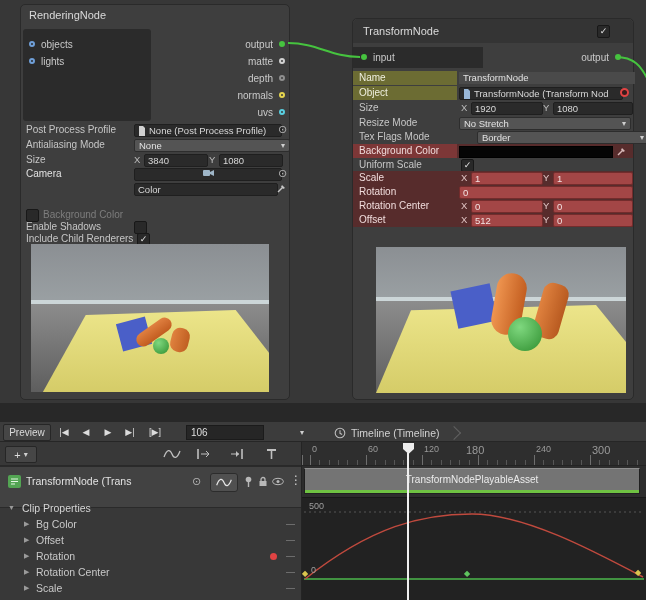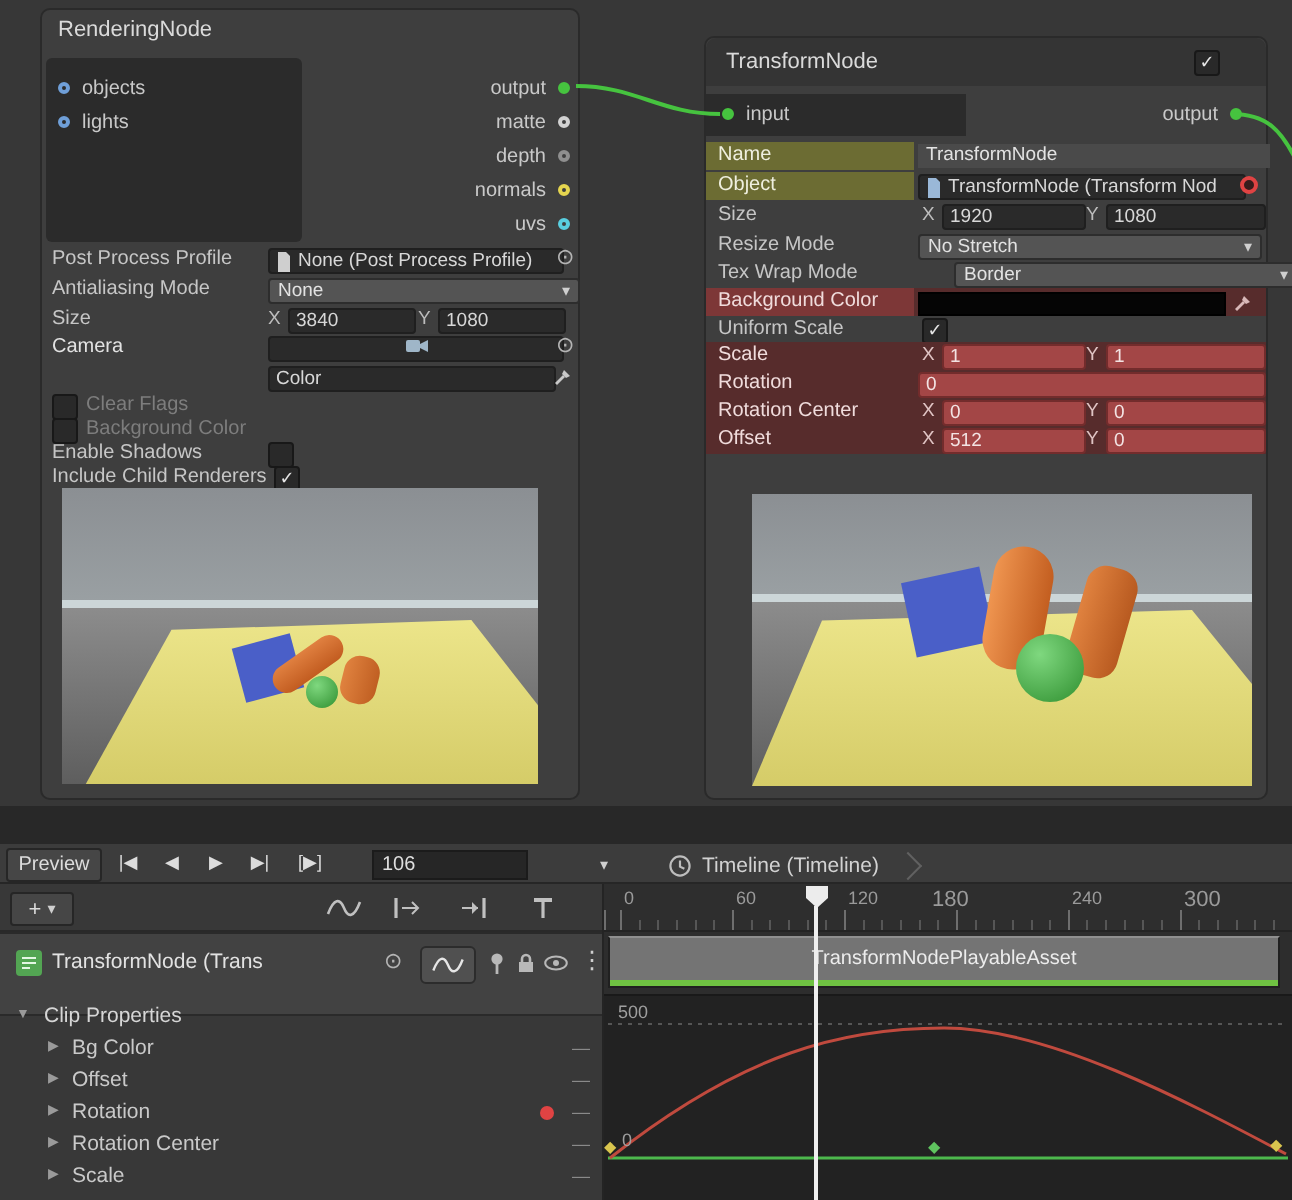--- a/index.html
+++ b/index.html
@@ -129,24 +129,20 @@
           <span>Color</span>
         </div>
         <span class="r" style="left:256px;top:1px;">
           <svg width="10" height="10" viewBox="0 0 10 10">
               <path d="M1 9l4-4" stroke="#c8c8c8" stroke-width="1.4" fill="none"></path>
               <path d="M5 2l3 3-2 1-2-2z" fill="#c8c8c8"></path>
             </svg>
         </span>
       </div>
 
-      <div class="r" style="left:0;top:191px;width:268px;height:13px;">
-        <span class="cb" style="left:5px;top:1px;"></span>
-        <span class="lbl dis r" style="left:22px;">Clear Flags</span>
-      </div>
       <div class="r" style="left:0;top:203px;width:268px;height:13px;">
         <span class="cb" style="left:5px;top:1px;"></span>
         <span class="lbl dis r" style="left:22px;">Background Color</span>
       </div>
       <div class="r" style="left:0;top:215px;width:268px;height:13px;">
         <span class="lbl r" style="left:5px;">Enable Shadows</span>
         <span class="cb" style="left:113px;top:1px;"></span>
       </div>
       <div class="r" style="left:0;top:227px;width:268px;height:13px;">
         <span class="lbl r" style="left:5px;">Include Child Renderers</span>
@@ -219,21 +215,21 @@
 
       <div class="r" style="left:0;top:97px;width:280px;height:14px;">
         <span class="lbl r" style="left:6px;">Resize Mode</span>
         <div class="drop" style="left:106px;top:1px;width:162px;">
           <span>No Stretch</span>
           <span class="caret">▾</span>
         </div>
       </div>
 
       <div class="r" style="left:0;top:111px;width:280px;height:14px;">
-        <span class="lbl r" style="left:6px;">Tex Wrap Mode</span>
+        <span class="lbl r" style="left:6px;">Tex Flags Mode</span>
         <div class="drop" style="left:124px;top:1px;width:162px;">
           <span>Border</span>
           <span class="caret">▾</span>
         </div>
       </div>
 
       <div class="r mrow" style="left:0;top:125px;width:280px;height:14px;">
         <div class="r" style="left:0;top:0;width:104px;height:14px;background:#7d3737;"></div>
         <span class="lbl r" style="left:6px;color:#f0dcdc;">Background Color</span>
         <div class="r" style="left:106px;top:2px;width:152px;height:10px;background:#050505;border:1px solid #000;"></div>

